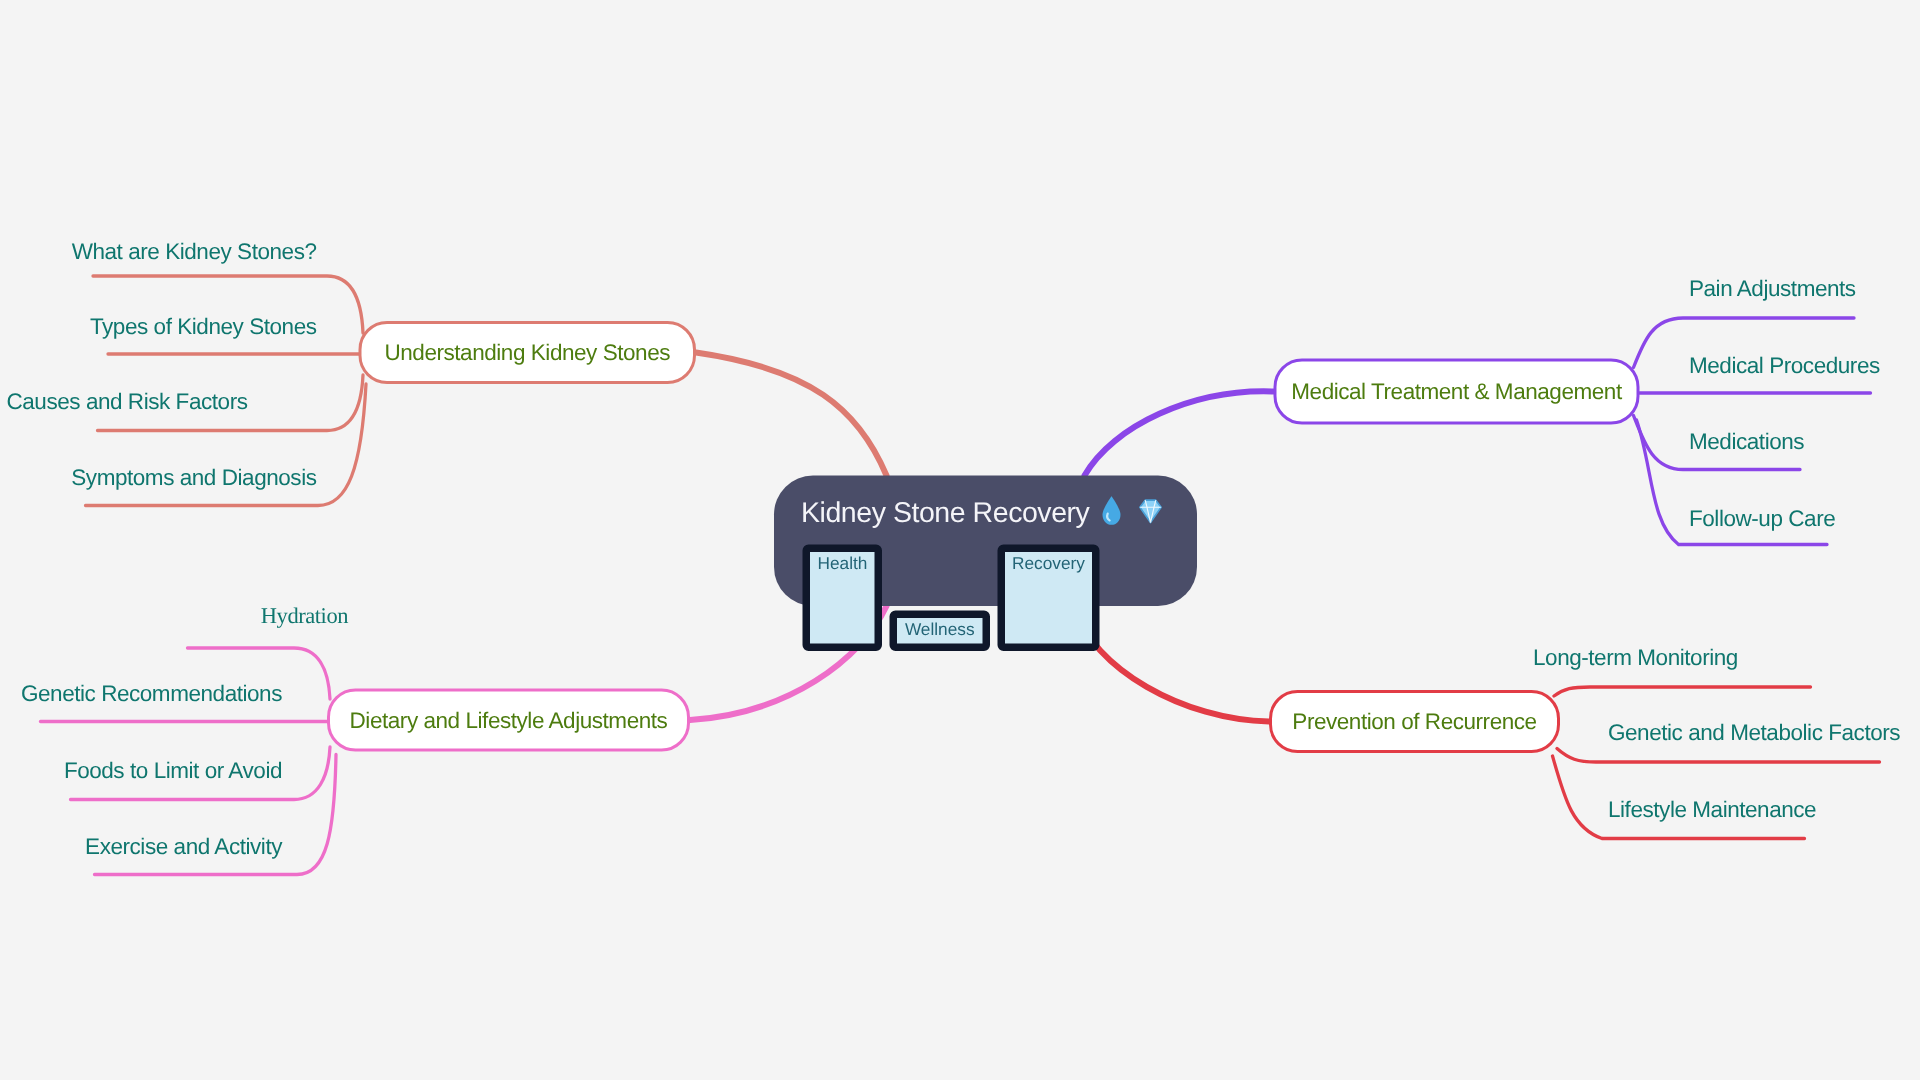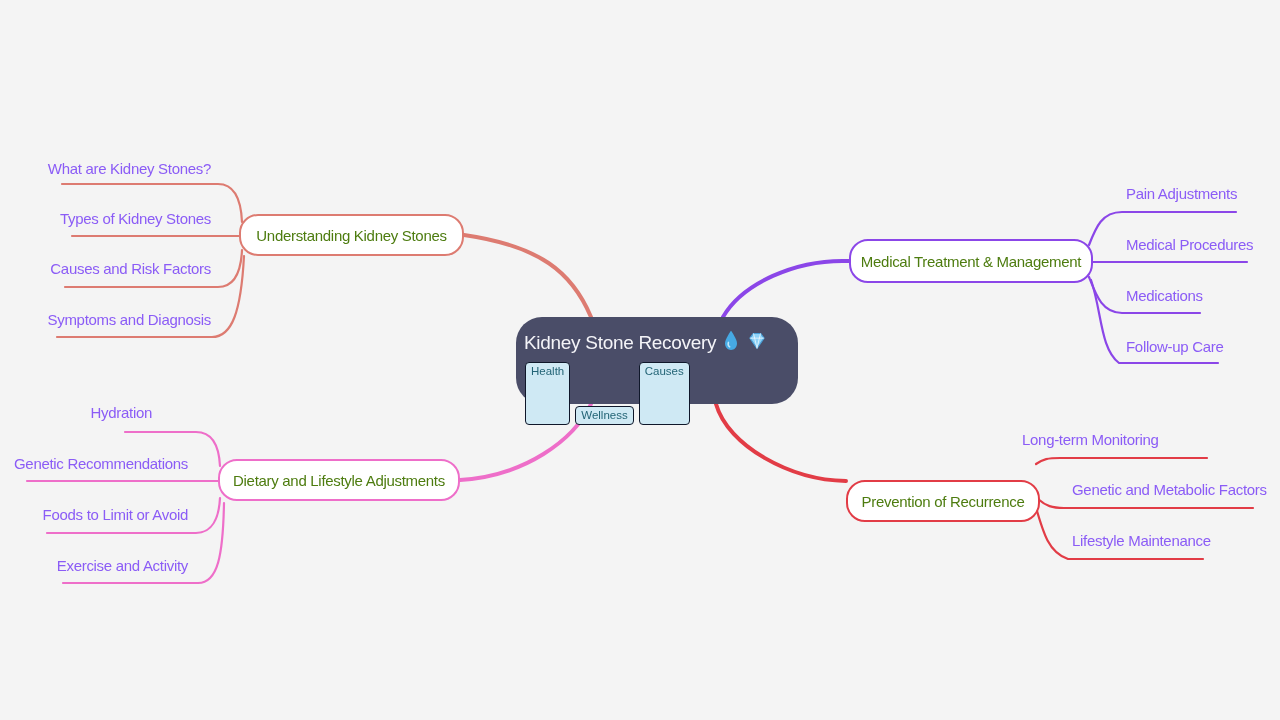--- a/index.html
+++ b/index.html
@@ -36,35 +36,35 @@
     white-space: nowrap;
     z-index: 2;
   }
   #branch-node-1 { left: 239px; top: 214px; width: 225px; height: 42px; }
   #branch-node-2 { left: 849px; top: 239px; width: 244px; height: 44px; }
   #branch-node-3 { left: 218px; top: 459px; width: 242px; height: 42px; }
   #branch-node-4 { left: 846px; top: 460px; width: 194px; height: 42px; }
 
   .child-label {
     position: absolute;
-    color: #8b5cf6;
+    color: #0f766e;
     font-size: 15px;
     letter-spacing: -0.3px;
     white-space: nowrap;
     transform: translateY(-50%);
     z-index: 2;
   }
 
   #central-node {
     position: absolute;
     left: 516px; top: 317px;
     width: 282px; height: 87px;
     background: #4a4d68;
     border-radius: 26px;
-    padding: 13px 18px 10px 8px;
+    padding: 13px 18px 10px 18px;
     z-index: 3;
   }
   #central-title-row {
     display: flex;
     align-items: center;
     gap: 6px;
   }
   #central-title {
     color: #f4f4f8;
     font-size: 19px;
@@ -73,21 +73,21 @@
   }
   #central-tags-row {
     display: flex;
     gap: 5px;
     margin-top: 7px;
     margin-left: 1px;
   }
   .tag-chip {
     background: #cfe9f4;
     color: #236476;
-    border: 1px solid #0f172a;
+    border: 5px solid #0f172a;
     border-radius: 4px;
     font-size: 11.5px;
     line-height: 13px;
     padding: 2px 5px;
     white-space: nowrap;
   }
   .title-icon { display: inline-block; flex: 0 0 auto; }
 </style>
 </head>
 <body>
@@ -133,40 +133,40 @@
       <span class="title-icon">
         <svg width="22" height="21" viewBox="0 0 28 26">
           <polygon points="5,10 9.5,4 18.5,4 23,10 14,23" fill="#8ed2f7" stroke="#4a9fd6" stroke-width="1.4" stroke-linejoin="round"></polygon>
           <path d="M5,10 L23,10 M9.5,4 L11,10 L14,23 M18.5,4 L17,10 L14,23" stroke="#ffffff" stroke-width="1" fill="none" opacity="0.85"></path>
         </svg>
       </span>
     </div>
     <div id="central-tags-row">
       <span class="tag-chip" style="background-color: rgb(207, 233, 244); color: rgb(35, 100, 118);">Health</span>
       <span class="tag-chip" style="background-color: rgb(207, 233, 244); color: rgb(35, 100, 118); margin-top: 44px;">Wellness</span>
-      <span class="tag-chip" style="background-color: rgb(207, 233, 244); color: rgb(35, 100, 118);">Causes</span>
+      <span class="tag-chip" style="background-color: rgb(207, 233, 244); color: rgb(35, 100, 118);">Recovery</span>
     </div>
   </div>
 
   <div class="branch-node" id="branch-node-1" style="border-color: rgb(221, 123, 113);">Understanding Kidney Stones</div>
   <div class="branch-node" id="branch-node-2" style="border-color: rgb(139, 70, 232);">Medical Treatment &amp; Management</div>
   <div class="branch-node" id="branch-node-3" style="border-color: rgb(238, 110, 201);">Dietary and Lifestyle Adjustments</div>
-  <div class="branch-node" id="branch-node-4" style="border-color: rgb(226, 60, 70); margin-top: 20px;">Prevention of Recurrence</div>
+  <div class="branch-node" id="branch-node-4" style="border-color: rgb(226, 60, 70);">Prevention of Recurrence</div>
 
   <div class="child-label" style="right:1069px; top:168px;">What are Kidney Stones?</div>
   <div class="child-label" style="right:1069px; top:218px;">Types of Kidney Stones</div>
-  <div class="child-label" style="right:1069px; top:268px;">Causes and Risk Factors</div>
+  <div class="child-label" style="right:1115px; top:268px;">Causes and Risk Factors</div>
   <div class="child-label" style="right:1069px; top:319px;">Symptoms and Diagnosis</div>
 
   <div class="child-label" style="left:1126px; top:193px;">Pain Adjustments</div>
   <div class="child-label" style="left:1126px; top:244px;">Medical Procedures</div>
   <div class="child-label" style="left:1126px; top:295px;">Medications</div>
   <div class="child-label" style="left:1126px; top:346px;">Follow-up Care</div>
 
-  <div class="child-label" style="right:1128px; top:412px;">Hydration</div>
+  <div class="child-label" style="right:1048px; top:412px;font-family:Liberation Serif, serif;">Hydration</div>
   <div class="child-label" style="right:1092px; top:463px;">Genetic Recommendations</div>
   <div class="child-label" style="right:1092px; top:514px;">Foods to Limit or Avoid</div>
   <div class="child-label" style="right:1092px; top:565px;">Exercise and Activity</div>
 
   <div class="child-label" style="left:1022px; top:439px;">Long-term Monitoring</div>
   <div class="child-label" style="left:1072px; top:489px;">Genetic and Metabolic Factors</div>
   <div class="child-label" style="left:1072px; top:540px;">Lifestyle Maintenance</div>
 
 </div>
 

